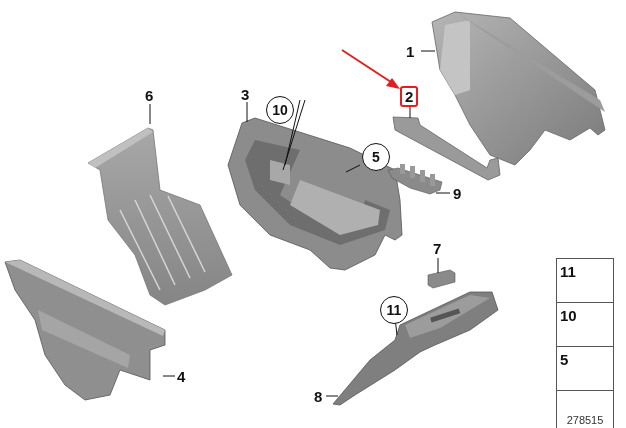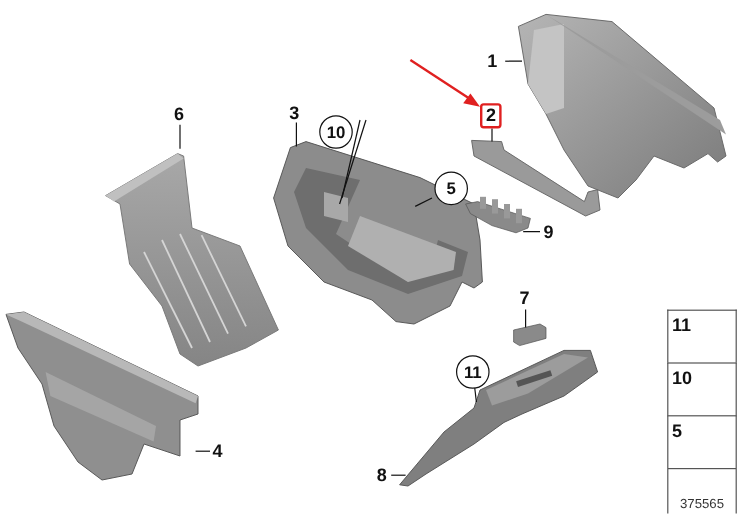--- a/index.html
+++ b/index.html
@@ -131,14 +131,14 @@
         <span class="num">11</span>
       </div>
     <div class="cell">
         <span class="num">10</span>
       </div>
     <div class="cell">
         <span class="num">5</span>
       </div>
     <div class="cell"></div>
   </div>
-  <div class="ref">375565</div>
+  <div class="ref">278515</div>
 </div>
 
 </body></html>

